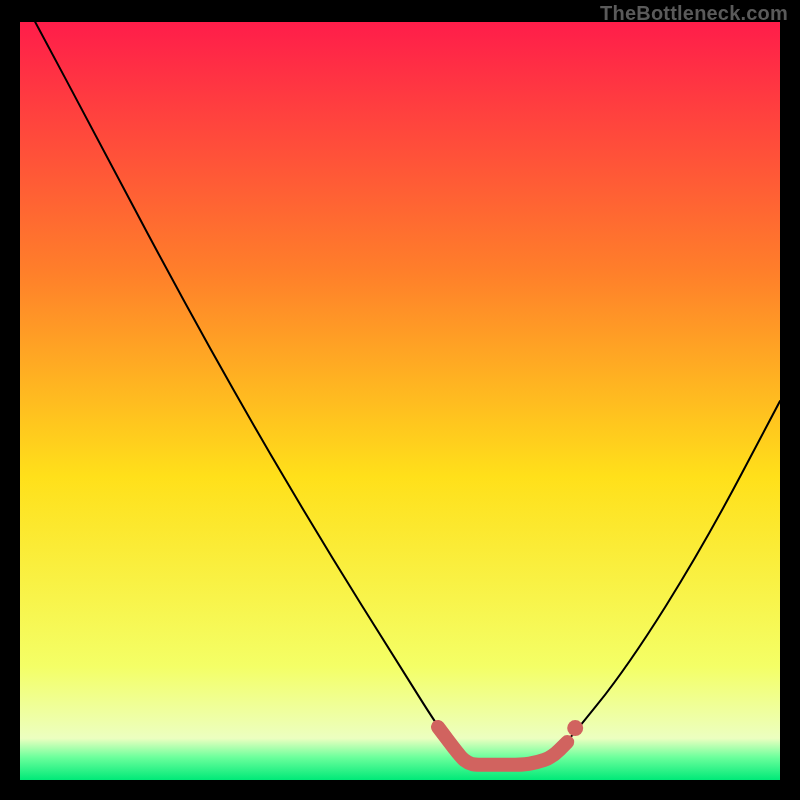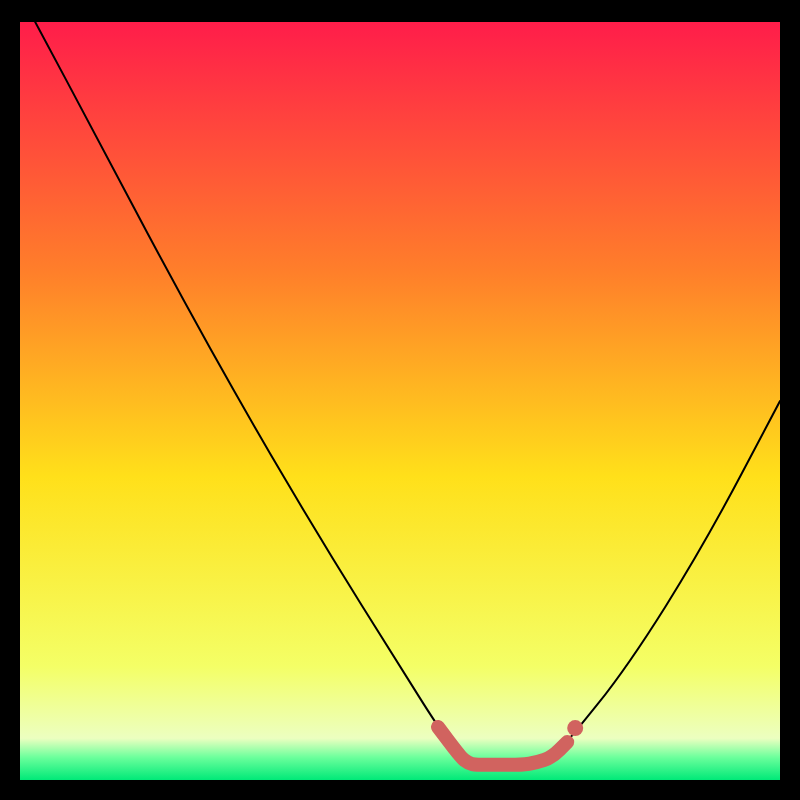--- a/index.html
+++ b/index.html
@@ -50,20 +50,21 @@
     color: #5a5a5a;
     letter-spacing: 0.2px;
     user-select: none;
   }
 </style>
 </head>
 <body>
 
 <div class="frame">
 
+  <div class="watermark">TheBottleneck.com</div>
 
   <div class="plot">
 
     <svg class="gradient" viewBox="0 0 760 758" preserveAspectRatio="none">
       <defs>
         <linearGradient id="bg" x1="0" y1="0" x2="0" y2="1">
             <stop offset="0%" stop-color="#ff1d4a"></stop>
             <stop offset="33%" stop-color="#ff7f2a"></stop>
             <stop offset="60%" stop-color="#ffe01a"></stop>
             <stop offset="85%" stop-color="#f4ff66"></stop>

